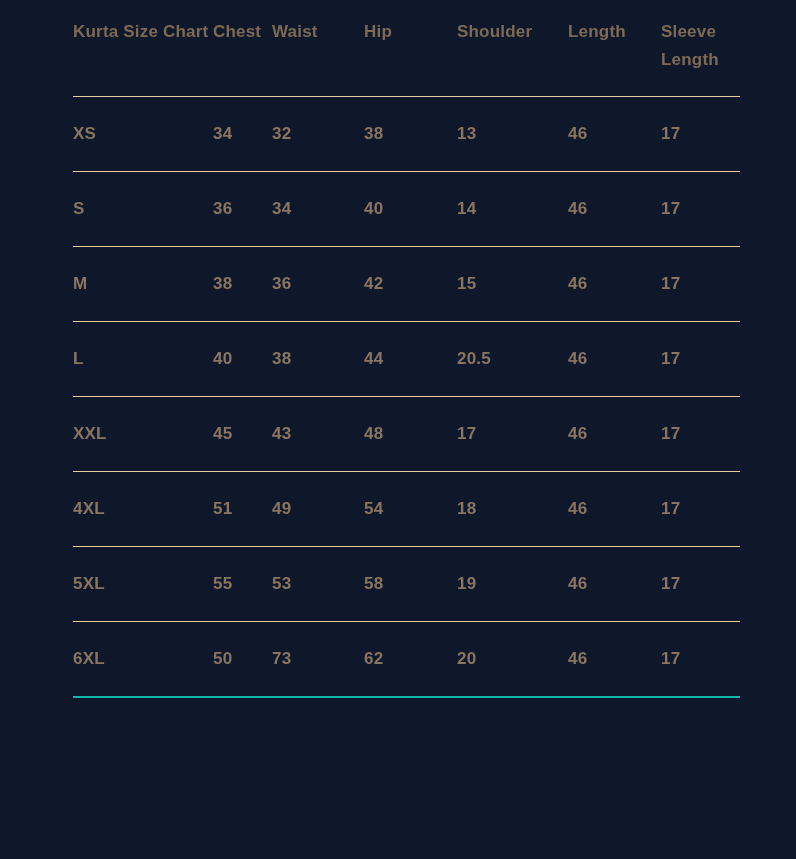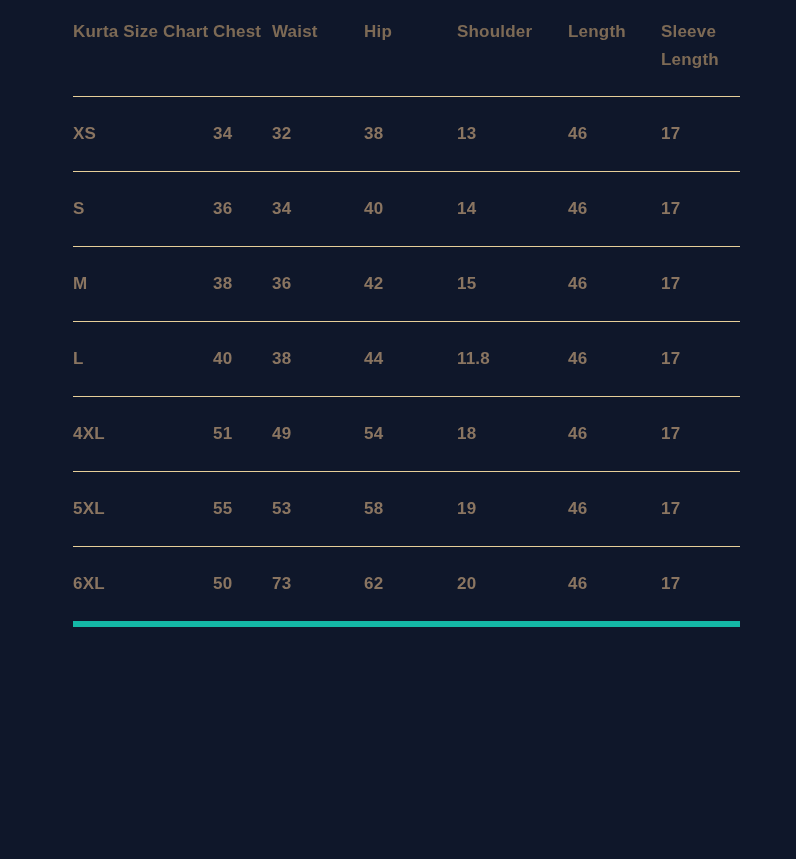--- a/index.html
+++ b/index.html
@@ -59,21 +59,21 @@
     font-size: 17px;
     line-height: 24px;
     color: #8a7561;
     height: 74px;
     padding: 0;
     border-bottom: 1px solid #e6cf99;
     letter-spacing: 0.2px;
   }
 
   tbody tr:last-child td {
-    border-bottom: 6px solid #14b8a6;
+    border-bottom: 2px solid #14b8a6;
   }
 </style>
 </head>
 <body>
 
 <div class="chart-wrap">
   <table class="size-table">
     <colgroup>
       <col class="c-size">
         <col class="c-chest">
@@ -120,21 +120,30 @@
           <td>42</td>
           <td>15</td>
           <td>46</td>
           <td>17</td>
         </tr>
         <tr>
           <td>L</td>
           <td>40</td>
           <td>38</td>
           <td>44</td>
-          <td>11.8</td>
+          <td>20.5</td>
+          <td>46</td>
+          <td>17</td>
+        </tr>
+        <tr>
+          <td>XXL</td>
+          <td>45</td>
+          <td>43</td>
+          <td>48</td>
+          <td>17</td>
           <td>46</td>
           <td>17</td>
         </tr>
         <tr>
           <td>4XL</td>
           <td>51</td>
           <td>49</td>
           <td>54</td>
           <td>18</td>
           <td>46</td>

